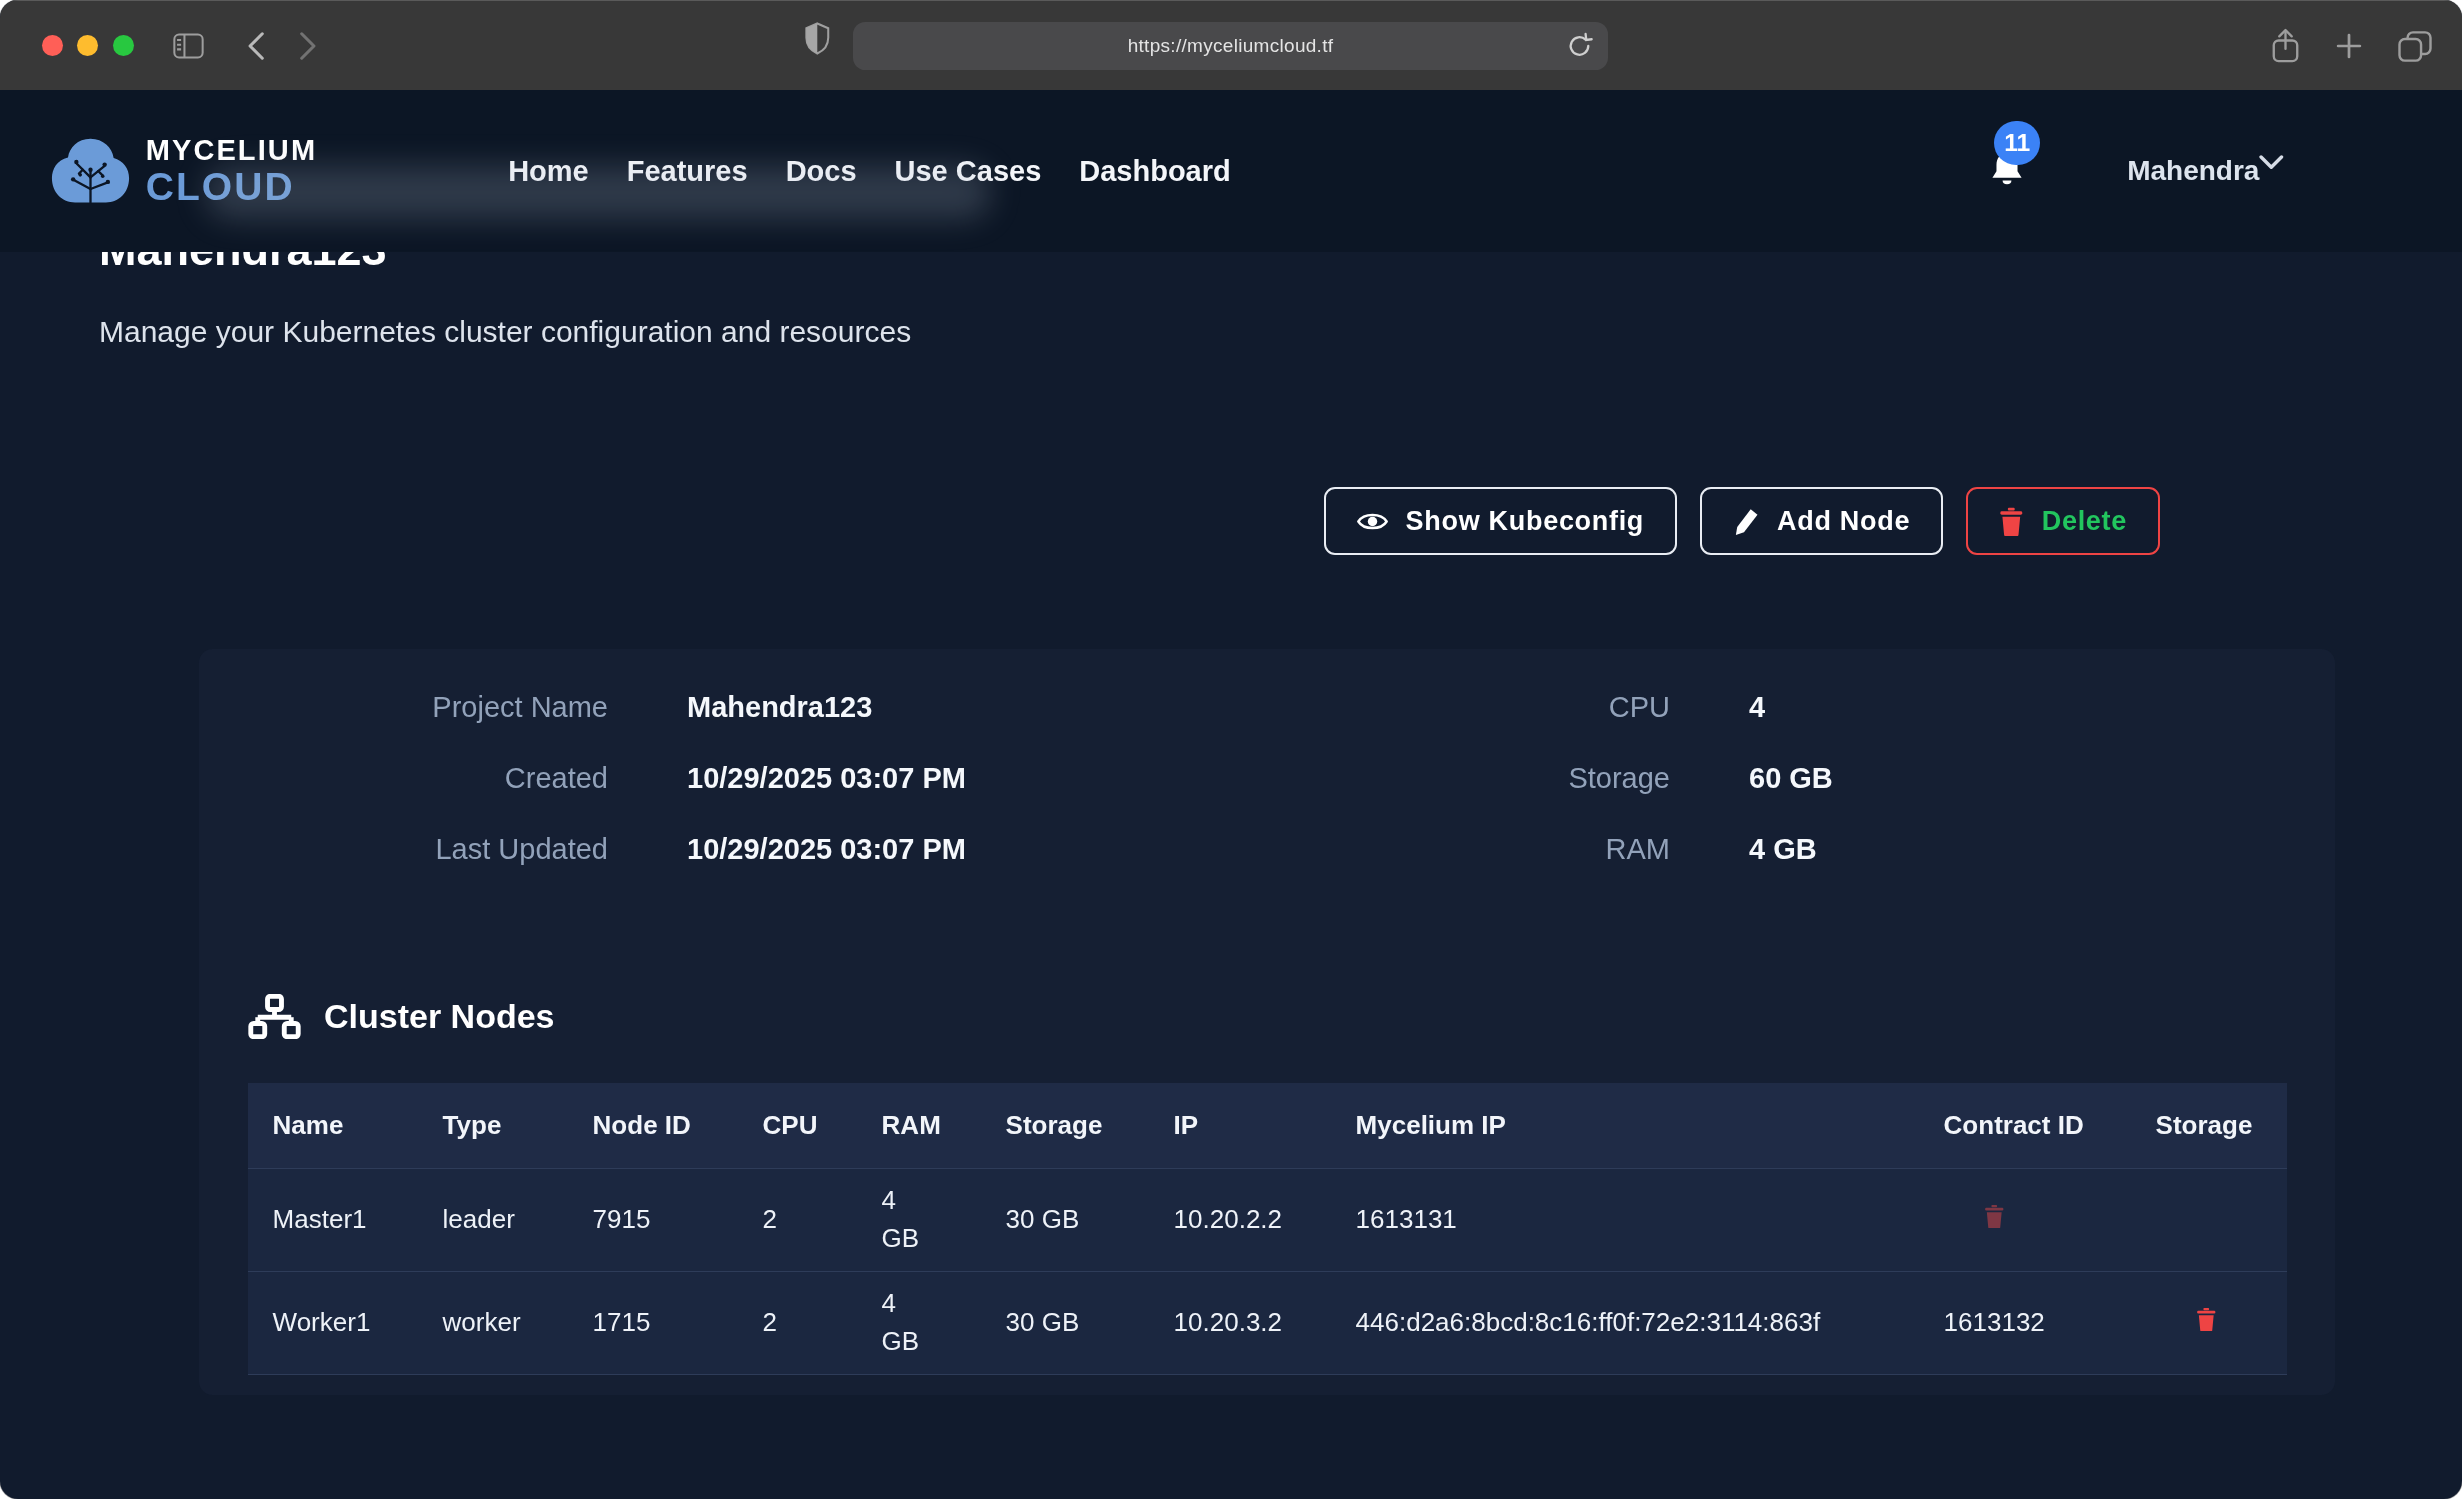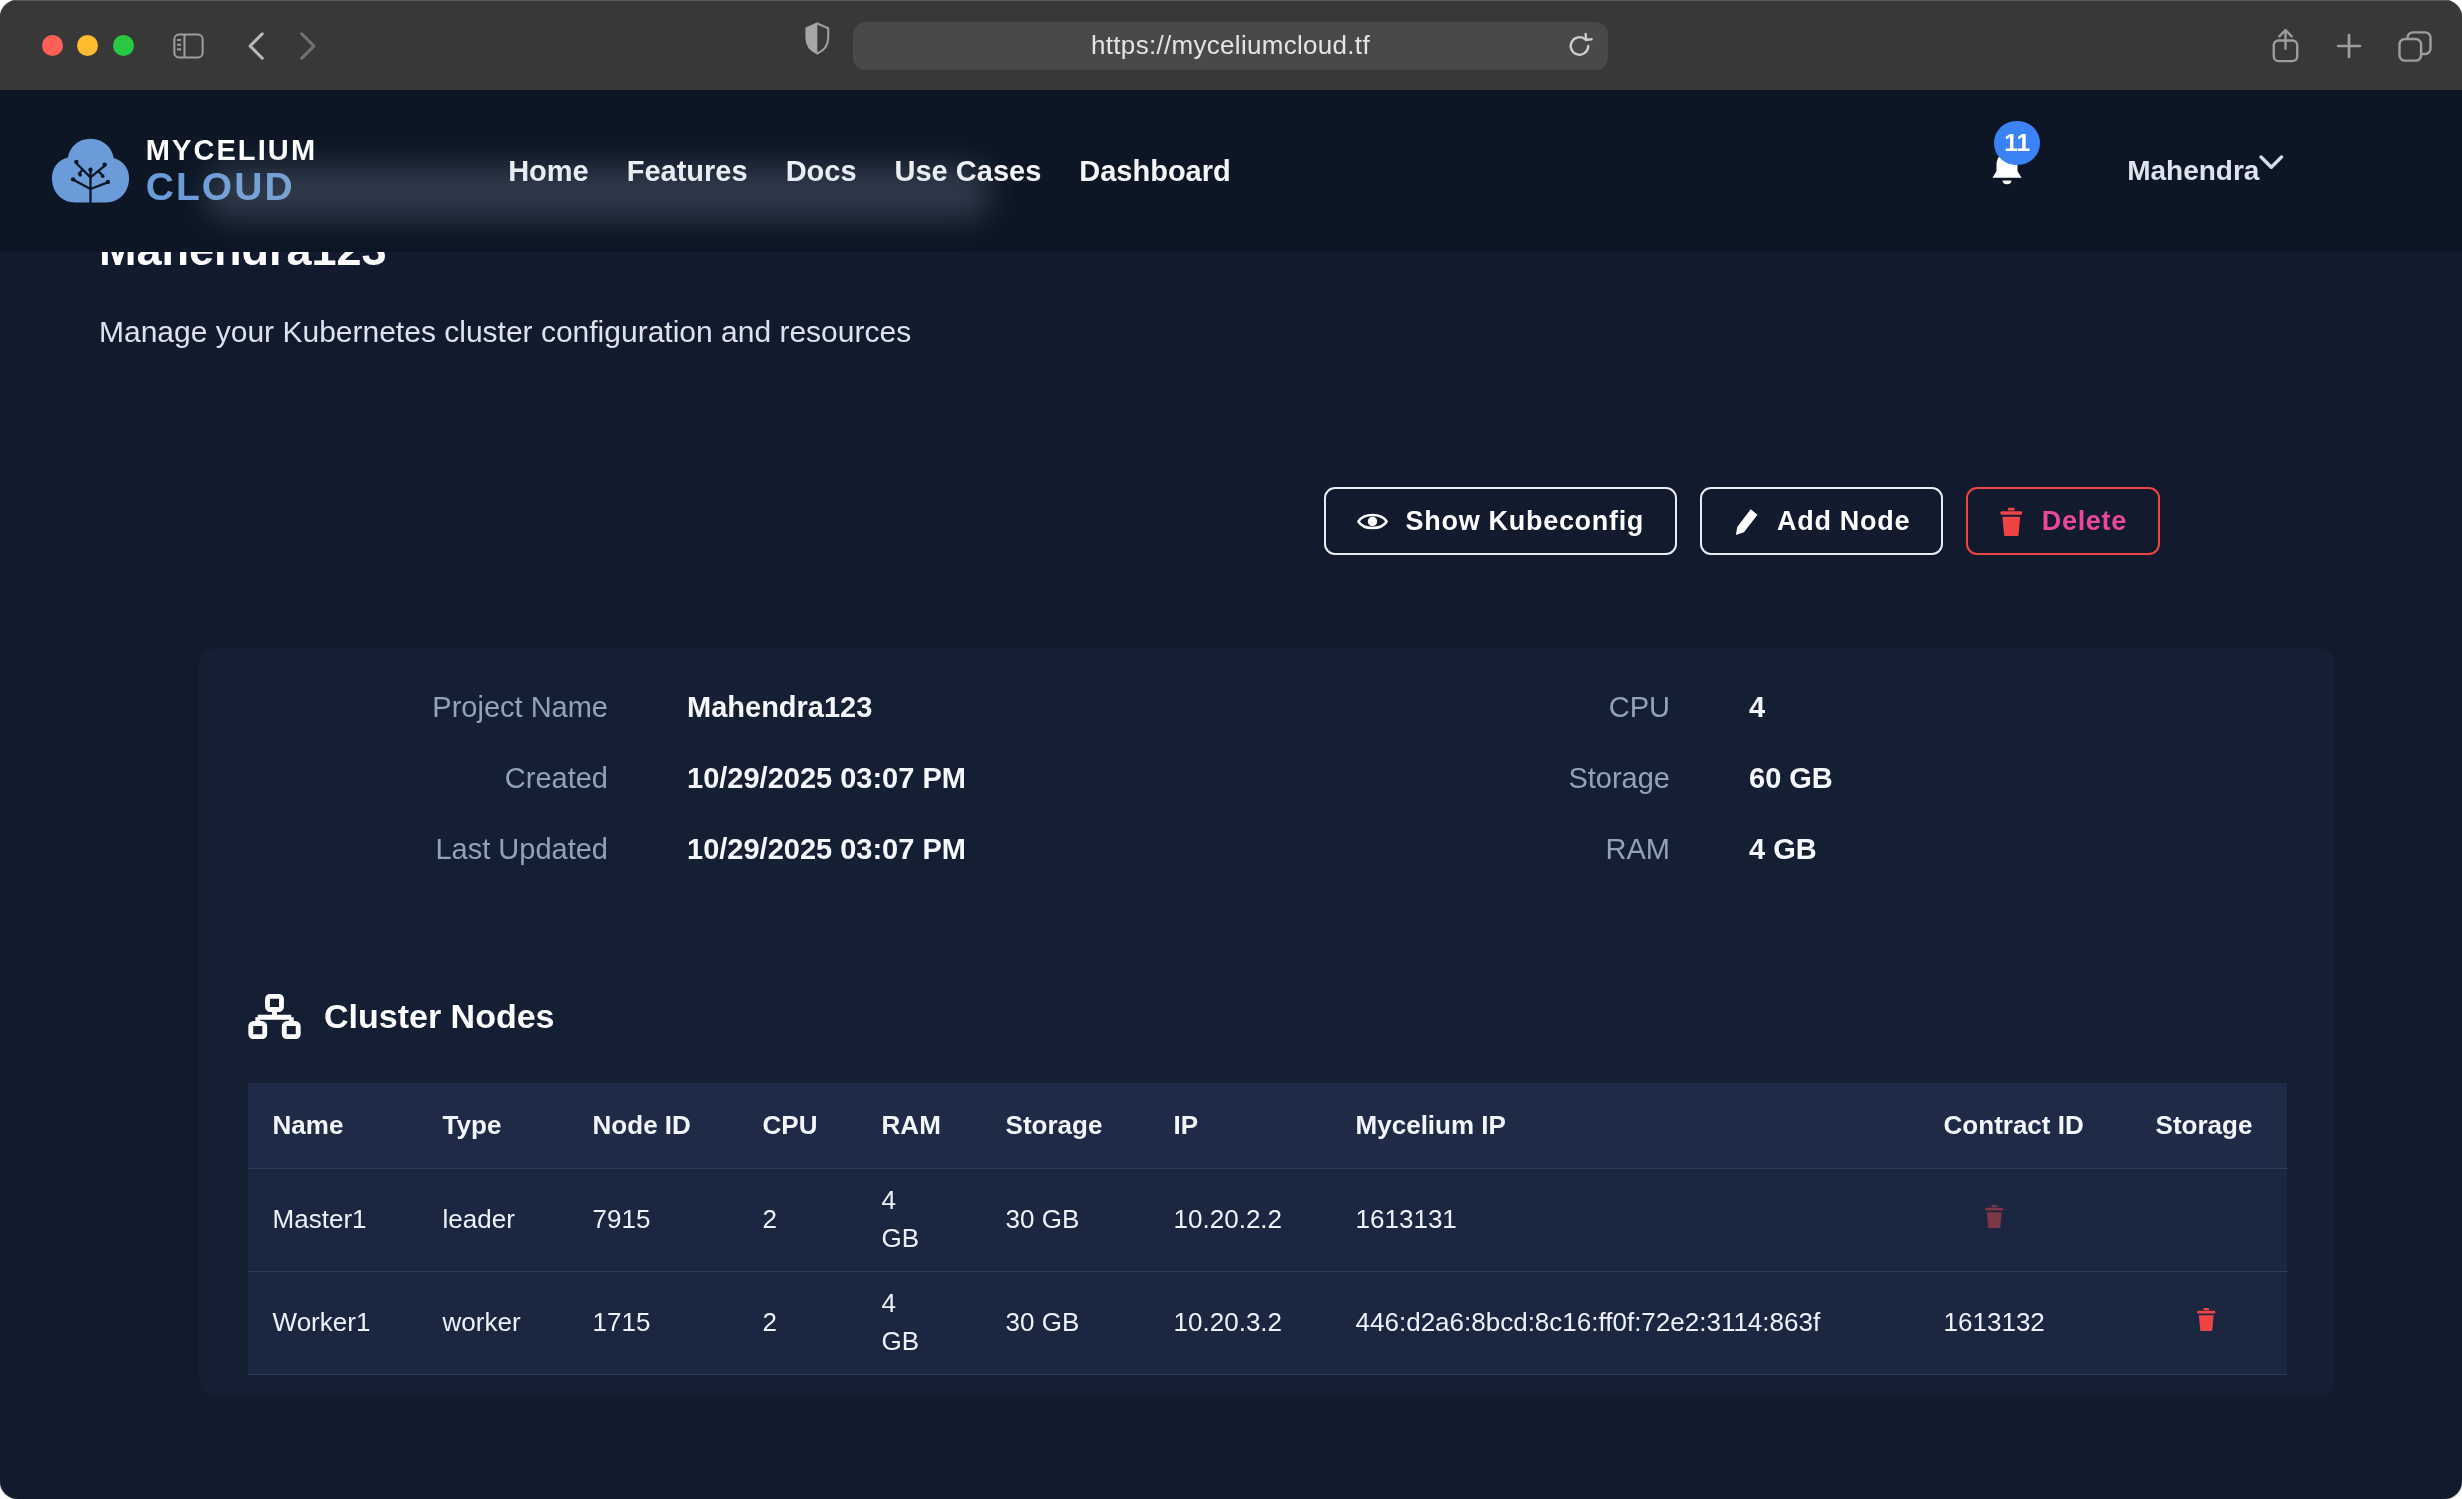--- a/index.html
+++ b/index.html
@@ -12,21 +12,21 @@
   .chrome { position:relative; height:90px; background:#383838; border-top:1.4px solid #5a5a5a;
             display:flex; align-items:center; }
   .traffic { display:flex; gap:14.4px; margin-left:42px; }
   .tl { width:21px; height:21px; border-radius:50%; }
   .chrome-btn { background:none; border:none; cursor:pointer; display:flex; align-items:center; justify-content:center; }
   .sidebar-btn { margin-left:39px; }
   .back-btn { margin-left:42px; }
   .fwd-btn { margin-left:34px; opacity:.45; }
   .urlwrap { position:absolute; left:853px; top:20.5px; width:755px; height:48px; background:#49494b;
              border-radius:12.3px; display:flex; align-items:center; justify-content:center; }
-  .url-text { font-size:26px; color:#e4e4e4; letter-spacing:0.3px; }
+  .url-text { font-size:19px; color:#e4e4e4; letter-spacing:0.3px; }
   .refresh { position:absolute; right:15px; top:9.6px; }
   .shield { position:absolute; left:805px; top:20.5px; }
   .right-icons { position:absolute; right:30px; top:0; height:90px; display:flex; align-items:center; gap:34px; }
 
   
   .nav { position:relative; z-index:10; height:162px; background:#0c1625; display:flex; align-items:center;
          padding:0 178px 0 49px; }
   .brand { display:flex; align-items:center; gap:13.7px; }
   .brand-text { line-height:1; }
   .brand-top { display:block; font-size:29px; font-weight:800; letter-spacing:2.1px; color:#ffffff; }
@@ -45,21 +45,21 @@
   .ghost { position:absolute; z-index:30; left:205px; top:-53px; width:786px; height:53px;
            background:rgba(175,186,203,.22); border-radius:27px; filter:blur(15px); pointer-events:none; }
   .page-title { font-size:45px; line-height:62px; font-weight:700; color:#ffffff; margin-top:-33px; }
   .page-sub { font-size:30px; line-height:36px; color:#dde3ec; margin-top:33px; }
 
   .actions-row { display:flex; justify-content:flex-end; gap:23px; margin:137px 302px 0 0; }
   .btn { height:68px; border-radius:11px; background:transparent; display:inline-flex; align-items:center;
          gap:18px; padding:0 31px; font-family:"Liberation Sans", sans-serif; font-size:27px; font-weight:700;
          letter-spacing:0.7px; cursor:pointer; }
   .btn-light { border:2.1px solid #e9edf3; color:#ffffff; }
-  .btn-danger { border:2.1px solid #ef4444; color:#ec4899; }
+  .btn-danger { border:2.1px solid #ef4444; color:#22c55e; }
 
   .card { margin:94px 226px 0 100px; width:2136px; height:746px; background:#151f33;
           border-radius:13.7px; padding:42px 49px 0 49px; overflow:hidden; }
 
   .info-grid { display:flex; }
   .info-col { width:50%; }
   .info-row { display:flex; margin-bottom:38px; align-items:baseline; }
   .info-label { font-size:29px; color:#92a2ba; text-align:right; }
   .col-l .info-label { width:360px; }
   .col-r .info-label { width:403px; }

